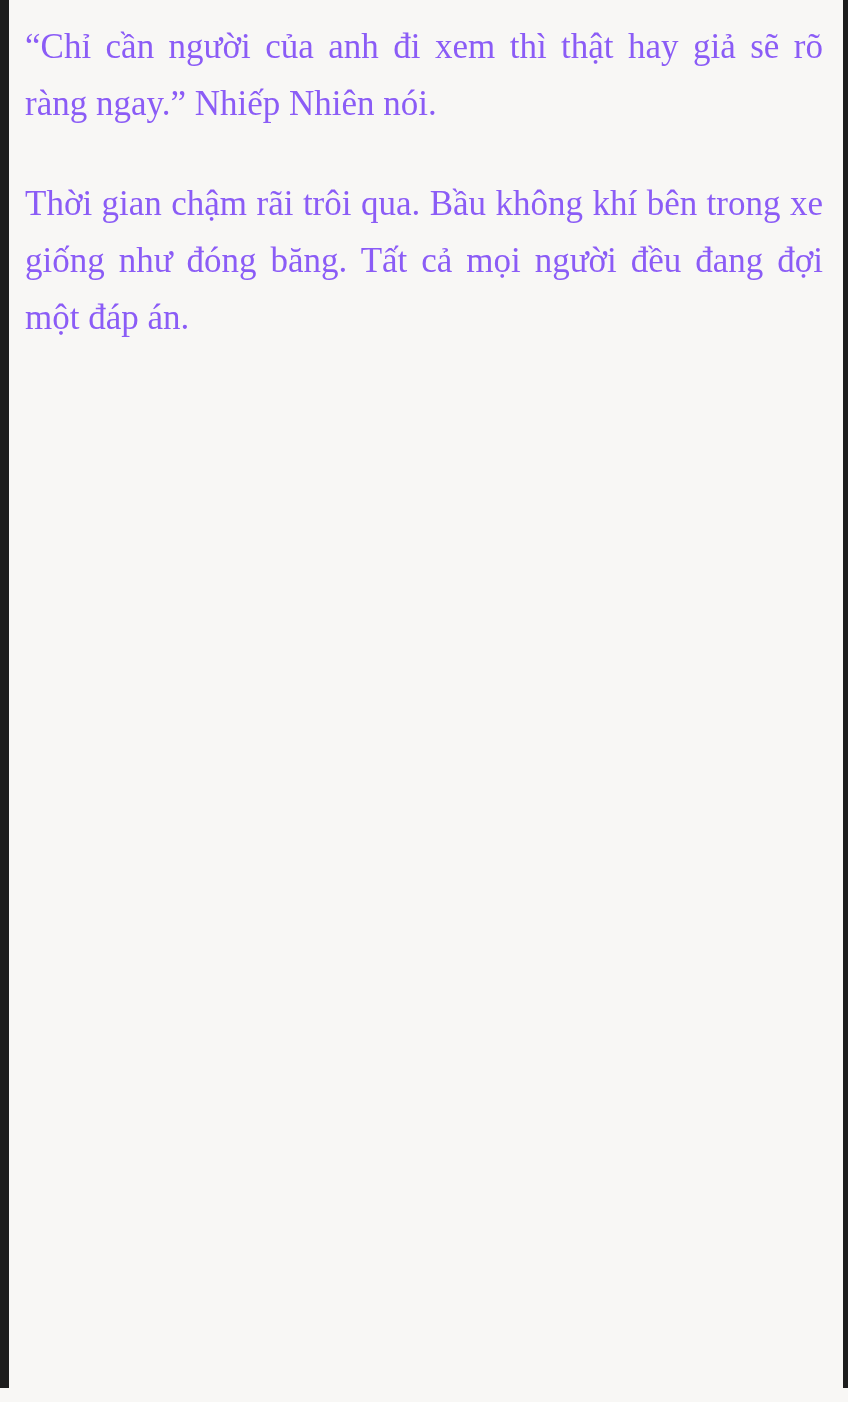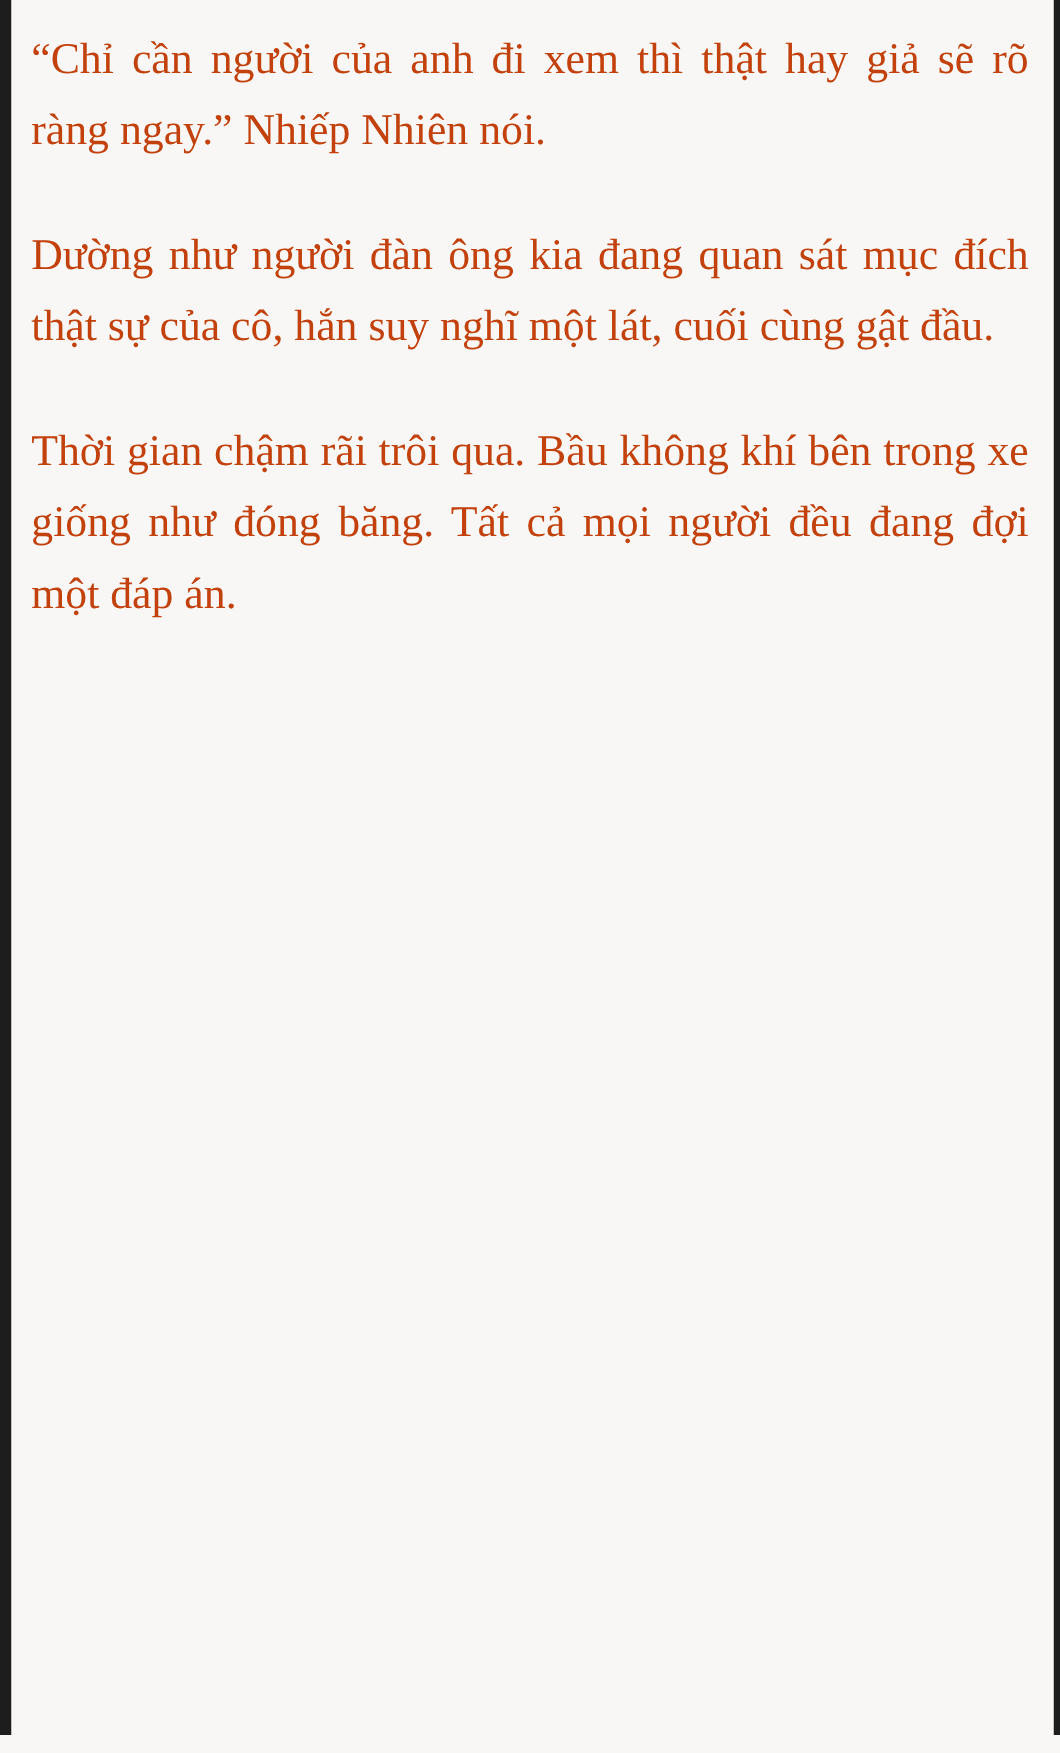--- a/index.html
+++ b/index.html
@@ -27,29 +27,28 @@
     position: absolute;
     top: 0;
     left: 9px;
     right: 5px;
     padding: 18px 20px 0 16px;
   }
   .reader p {
     margin: 0 0 43px 0;
     font-size: 35px;
     line-height: 57px;
-    color: #c2410c;
+    color: #8b5cf6;
     text-align: justify;
     letter-spacing: 0;
   }
   .reader p:last-child { margin-bottom: 0; }
 </style>
 </head>
 <body>
 
 <div class="edge-bar left"></div>
 <div class="edge-bar right"></div>
 
 <div class="reader">
   <p>“Chỉ cần người của anh đi xem thì thật hay giả sẽ rõ ràng ngay.” Nhiếp Nhiên nói.</p>
-  <p>Dường như người đàn ông kia đang quan sát mục đích thật sự của cô, hắn suy nghĩ một lát, cuối cùng gật đầu.</p>
   <p>Thời gian chậm rãi trôi qua. Bầu không khí bên trong xe giống như đóng băng. Tất cả mọi người đều đang đợi một đáp án.</p>
 </div>
 
 </body></html>

